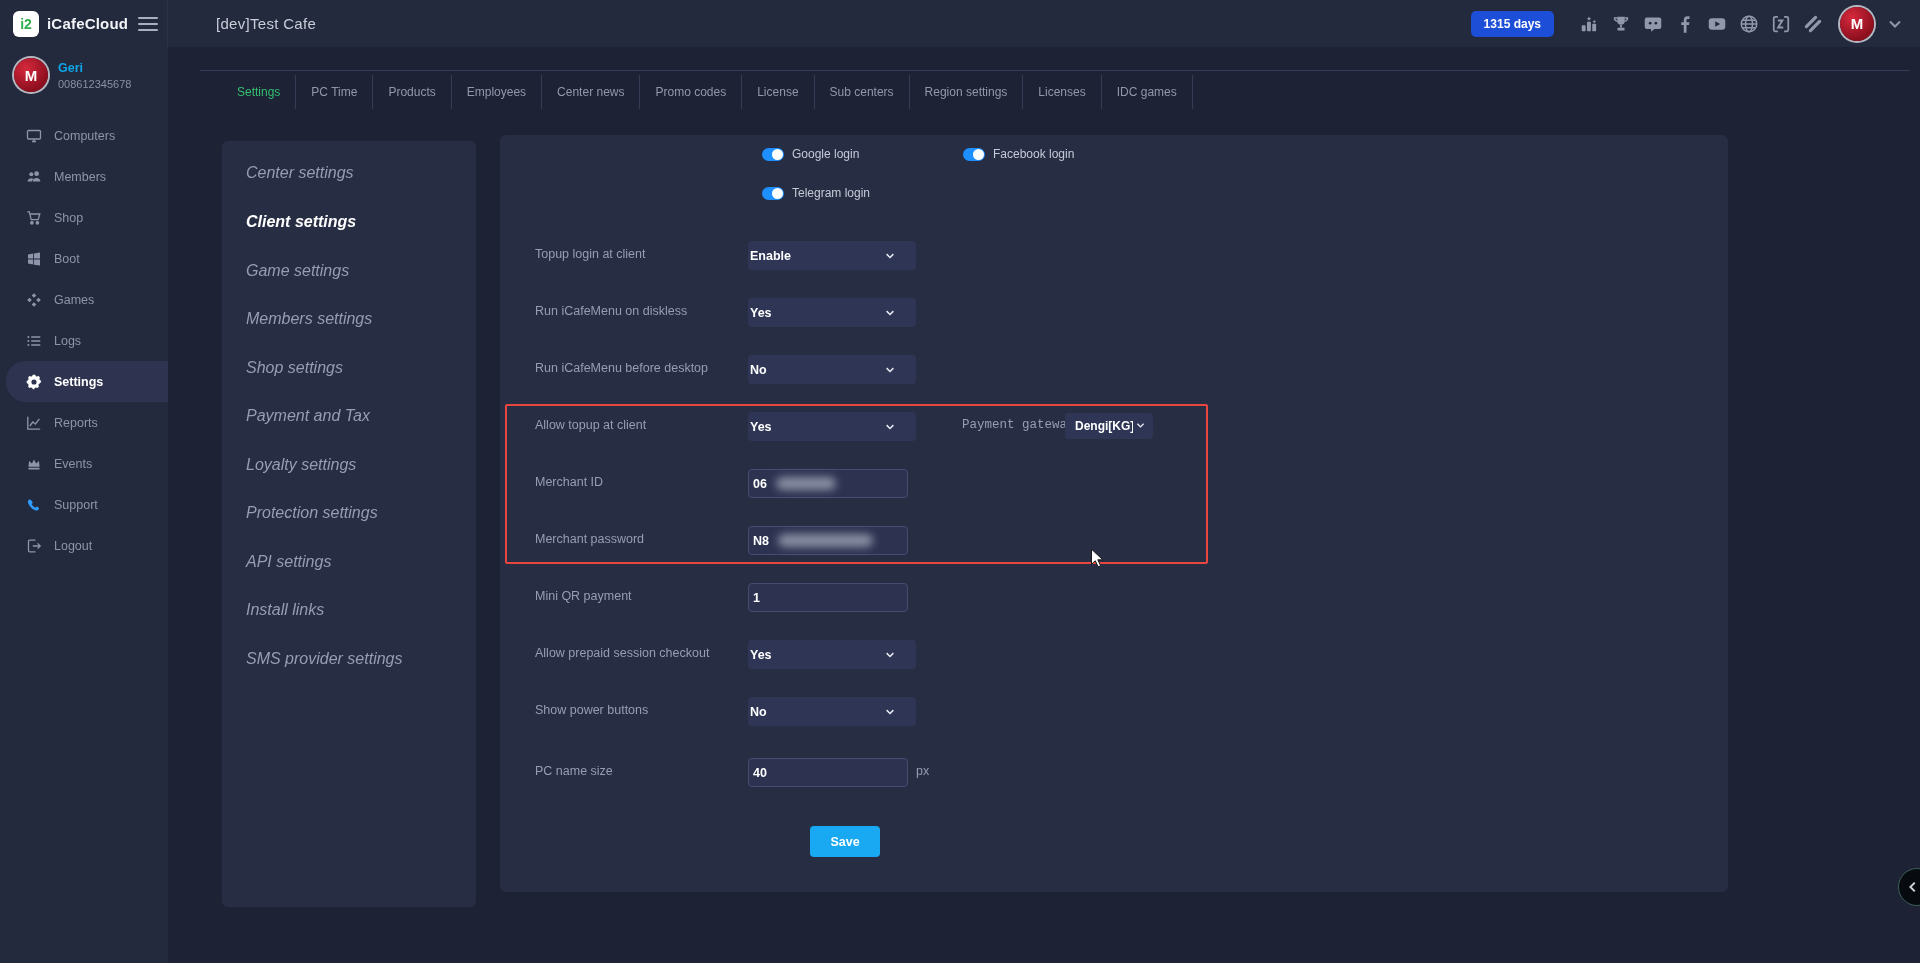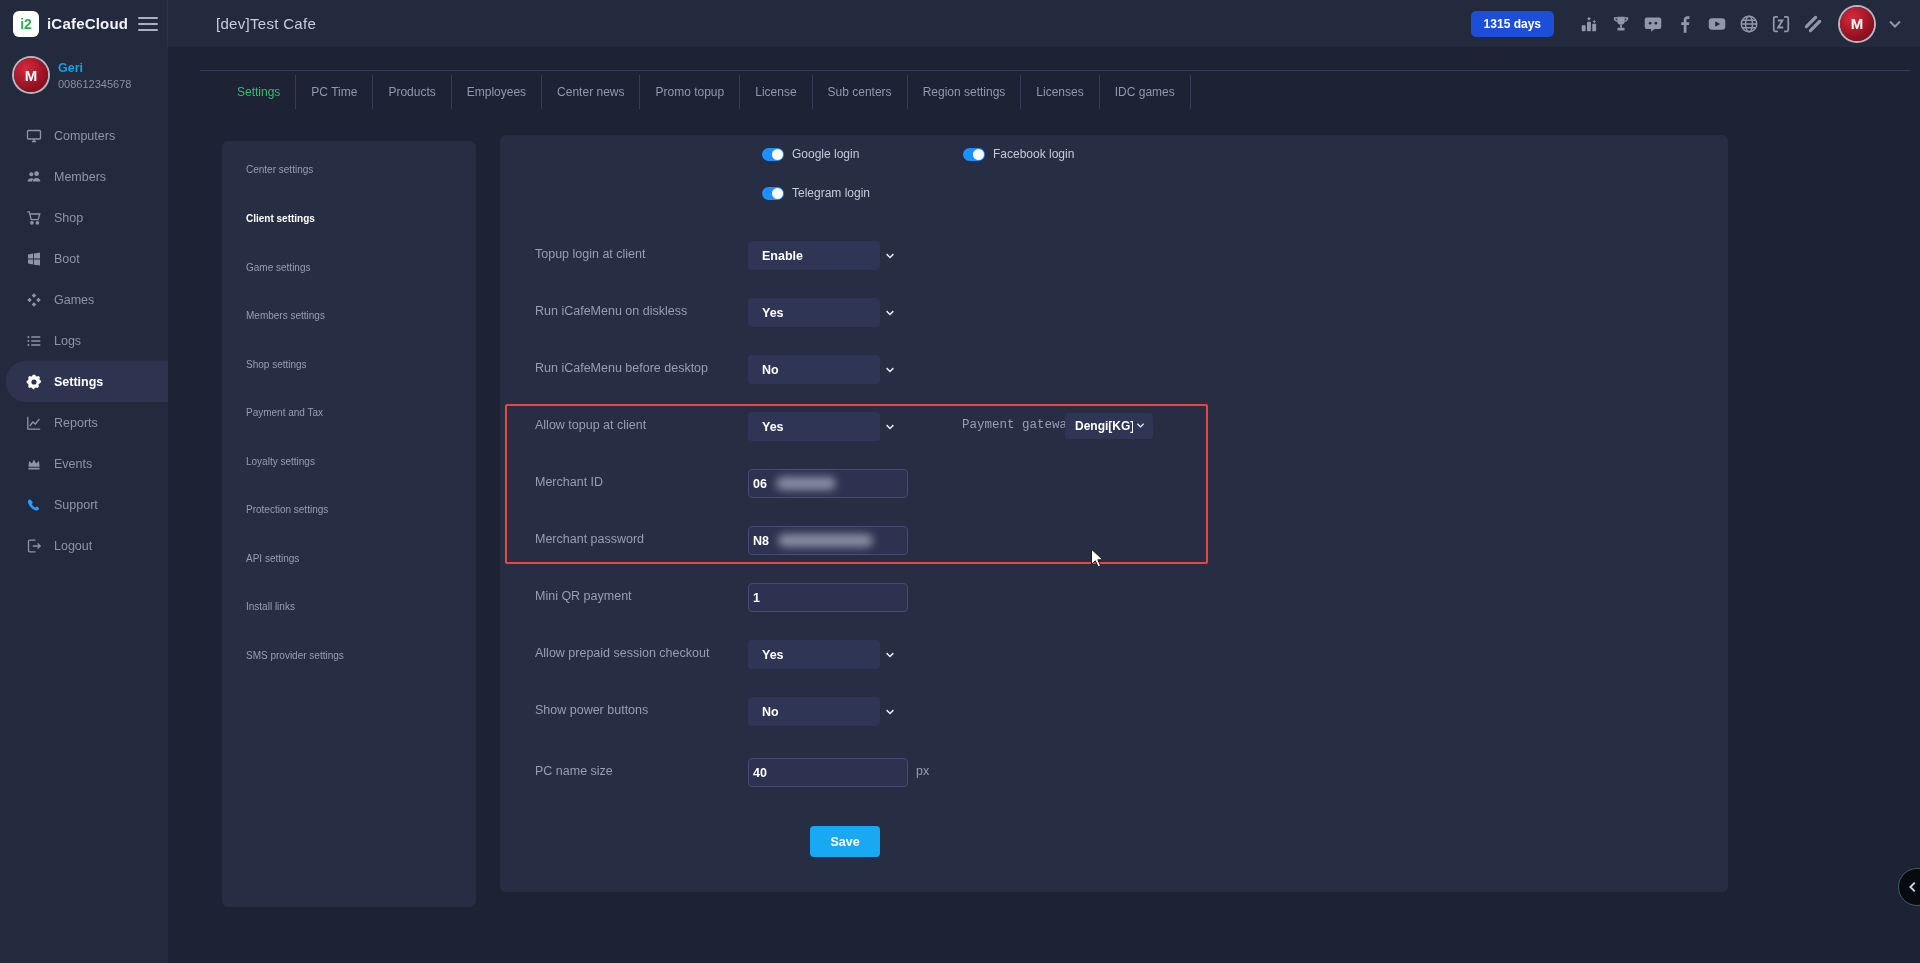--- a/index.html
+++ b/index.html
@@ -76,41 +76,41 @@
     padding:0 15px; line-height:34px; font-size:12px; color:#9298ac;
     border-right:1px solid #353c55; cursor:pointer; white-space:nowrap;
   }
   .tab.active { color:#33be70; }
   
   .submenu-panel {
     position:absolute; left:222px; top:141px; width:254px; height:766px;
     background:#272d43; border-radius:6px;
   }
   .submenu-item {
-    position:absolute; left:24px; font-size:10px; color:#979db2; cursor:pointer; white-space:nowrap;
+    position:absolute; left:24px; font-size:16px; color:#979db2; cursor:pointer; white-space:nowrap;font-style:italic;
   }
   .submenu-item.active { color:#ffffff; font-weight:bold; }
   
   .content-card {
     position:absolute; left:500px; top:135px; width:1228px; height:757px;
     background:#272d43; border-radius:6px;
   }
   .toggle-row { position:absolute; display:flex; align-items:center; gap:8px; }
   .toggle {
     width:22px; height:13px; border-radius:7px; background:#1e8fff; position:relative; cursor:pointer; flex:0 0 auto;
   }
   .toggle .knob {
     position:absolute; right:1px; top:1px; width:11px; height:11px; border-radius:50%; background:#ffffff;
   }
   .toggle-label { font-size:12px; color:#c6cad8; }
   .f-label { position:absolute; left:535px; font-size:12.5px; color:#979db2; white-space:nowrap; }
   .f-select {
-    position:absolute; left:748px; width:132px; height:29px;
+    position:absolute; left:748px; width:168px; height:29px;
     background:#2f3655; color:#ffffff; font-size:12.5px; font-weight:bold;
-    border:none; border-radius:4px; padding:0 28px 0 14px;
+    border:none; border-radius:4px; padding:0 28px 0 2px;
     -webkit-appearance:none; appearance:none; cursor:pointer;
     font-family:"Liberation Sans", sans-serif;
   }
   .sel-chev { position:absolute; pointer-events:none; color:#e8eaf0; }
   .f-input {
     position:absolute; left:748px; width:160px; height:29px;
     background:#2c3250; border:1px solid #454c70; border-radius:4px;
     color:#ffffff; font-size:12.5px; font-weight:600; padding:0 4px;
     font-family:"Liberation Sans", sans-serif;
   }
@@ -312,21 +312,21 @@
   </ul>
 </div>
 
 <div class="tabs-topline"></div>
 <div class="tabbar">
   <div class="tab active">Settings</div>
   <div class="tab">PC Time</div>
   <div class="tab">Products</div>
   <div class="tab">Employees</div>
   <div class="tab">Center news</div>
-  <div class="tab">Promo topup</div>
+  <div class="tab">Promo codes</div>
   <div class="tab">License</div>
   <div class="tab">Sub centers</div>
   <div class="tab">Region settings</div>
   <div class="tab">Licenses</div>
   <div class="tab">IDC games</div>
 </div>
 
 <div class="submenu-panel">
   <div class="submenu-item" style="top:23px">Center settings</div>
   <div class="submenu-item active" style="top:72px">Client settings</div>

